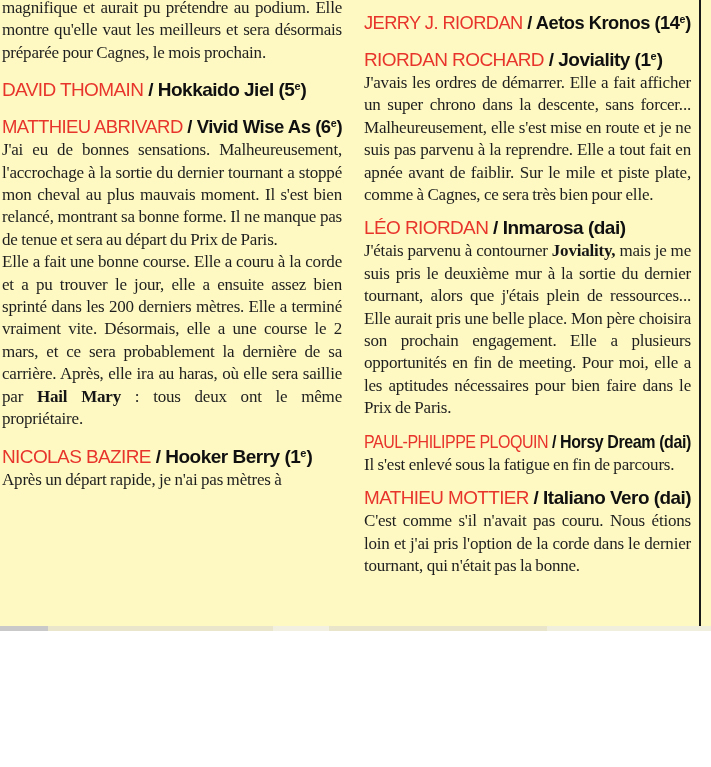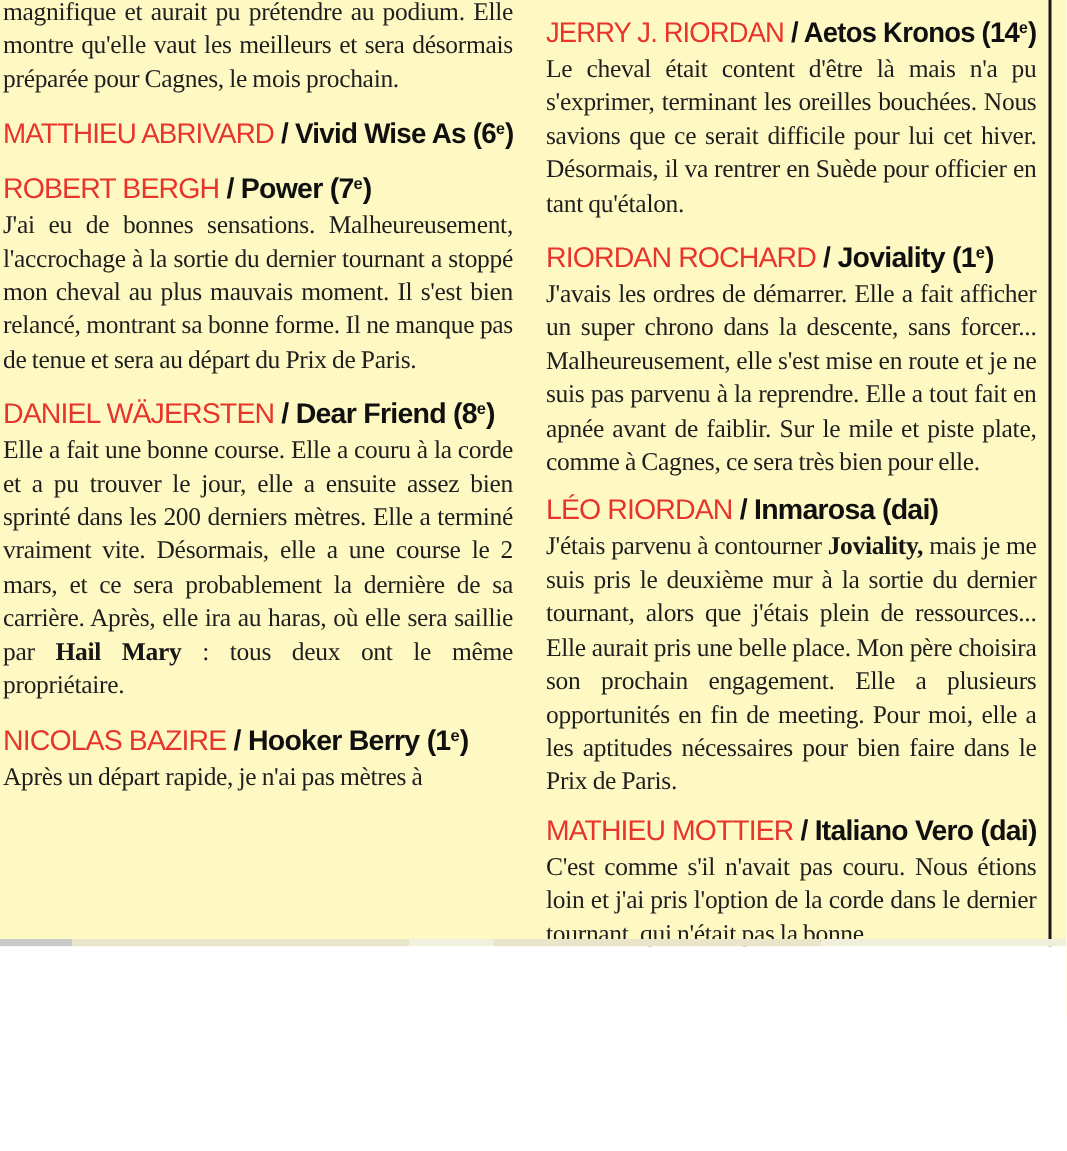--- a/index.html
+++ b/index.html
@@ -64,58 +64,56 @@
 </head>
 <body>
 
 <div class="page">
 
   <div class="column column-left">
     <section class="entry">
       <p class="entry-body"><span class="seg-text">magnifique et aurait pu prétendre au podium. Elle montre qu'elle vaut les meilleurs et sera désormais préparée pour Cagnes, le mois prochain.</span></p>
     </section>
     <section class="entry">
+      <h3 class="heading"><span class="seg-driver">DAVID THOMAIN</span><span class="seg-horse"> / Hokkaido Jiel (5</span><span class="seg-sup">e</span><span class="seg-horse">)</span></h3>
     </section>
     <section class="entry">
       <h3 class="heading" style="transform: scaleX(0.9742);"><span class="seg-driver">MATTHIEU ABRIVARD</span><span class="seg-horse"> / Vivid Wise As (6</span><span class="seg-sup">e</span><span class="seg-horse">)</span></h3>
     </section>
     <section class="entry">
-      <h3 class="heading"><span class="seg-driver">ROBERT BERGH</span><span class="seg-horse"> / Power (7</span><span class="seg-sup">e</span><span class="seg-horse">)</span></h3>
       <p class="entry-body"><span class="seg-text">J'ai eu de bonnes sensations. Malheureusement, l'accrochage à la sortie du dernier tournant a stoppé mon cheval au plus mauvais moment. Il s'est bien relancé, montrant sa bonne forme. Il ne manque pas de tenue et sera au départ du Prix de Paris.</span></p>
     </section>
     <section class="entry">
-      <h3 class="heading"><span class="seg-driver">DANIEL WÄJERSTEN</span><span class="seg-horse"> / Dear Friend (8</span><span class="seg-sup">e</span><span class="seg-horse">)</span></h3>
       <p class="entry-body"><span class="seg-text">Elle a fait une bonne course. Elle a couru à la corde et a pu trouver le jour, elle a ensuite assez bien sprinté dans les 200 derniers mètres. Elle a terminé vraiment vite. Désormais, elle a une course le 2 mars, et ce sera probablement la dernière de sa carrière. Après, elle ira au haras, où elle sera saillie par </span><span class="seg-bold">Hail Mary</span><span class="seg-text"> : tous deux ont le même propriétaire.</span></p>
     </section>
     <section class="entry">
       <h3 class="heading"><span class="seg-driver">NICOLAS BAZIRE</span><span class="seg-horse"> / Hooker Berry (1</span><span class="seg-sup">e</span><span class="seg-horse">)</span></h3>
       <p class="entry-body"><span class="seg-text">Après un départ rapide, je n'ai pas mètres à</span></p>
     </section>
   </div>
 
   <div class="column column-right">
     <section class="entry">
       <h3 class="heading" style="transform: scaleX(0.9618);"><span class="seg-driver">JERRY J. RIORDAN</span><span class="seg-horse"> / Aetos Kronos (14</span><span class="seg-sup">e</span><span class="seg-horse">)</span></h3>
-      <p class="entry-body"><span class="seg-text">Le cheval était content d'être là mais n'a pu s'exprimer, terminant les oreilles bouchées. Nous savions que ce serait difficile pour lui cet hiver. Désormais, il va rentrer en Suède pour officier en tant qu'étalon.</span></p>
     </section>
     <section class="entry">
       <h3 class="heading"><span class="seg-driver">RIORDAN ROCHARD</span><span class="seg-horse"> / Joviality (1</span><span class="seg-sup">e</span><span class="seg-horse">)</span></h3>
       <p class="entry-body"><span class="seg-text">J'avais les ordres de démarrer. Elle a fait afficher un super chrono dans la descente, sans forcer... Malheureusement, elle s'est mise en route et je ne suis pas parvenu à la reprendre. Elle a tout fait en apnée avant de faiblir. Sur le mile et piste plate, comme à Cagnes, ce sera très bien pour elle.</span></p>
     </section>
     <section class="entry">
       <h3 class="heading"><span class="seg-driver">LÉO RIORDAN</span><span class="seg-horse"> / Inmarosa (dai)</span></h3>
       <p class="entry-body"><span class="seg-text">J'étais parvenu à contourner </span><span class="seg-bold">Joviality,</span><span class="seg-text"> mais je me suis pris le deuxième mur à la sortie du dernier tournant, alors que j'étais plein de ressources... Elle aurait pris une belle place. Mon père choisira son prochain engagement. Elle a plusieurs opportunités en fin de meeting. Pour moi, elle a les aptitudes nécessaires pour bien faire dans le Prix de Paris.</span></p>
     </section>
     <section class="entry">
+      <h3 class="heading" style="transform: scaleX(0.8428);"><span class="seg-driver">PAUL-PHILIPPE PLOQUIN</span><span class="seg-horse"> / Horsy Dream (dai)</span></h3>
+      <p class="entry-body"><span class="seg-text">Il s'est enlevé sous la fatigue en fin de parcours.</span></p>
+    </section>
+    <section class="entry">
       <h3 class="heading" style="transform: scaleX(0.9939);"><span class="seg-driver">MATHIEU MOTTIER</span><span class="seg-horse"> / Italiano Vero (dai)</span></h3>
       <p class="entry-body"><span class="seg-text">C'est comme s'il n'avait pas couru. Nous étions loin et j'ai pris l'option de la corde dans le dernier tournant, qui n'était pas la bonne.</span></p>
-    </section>
-    <section class="entry">
-      <h3 class="heading" style="transform: scaleX(0.8428);"><span class="seg-driver">PAUL-PHILIPPE PLOQUIN</span><span class="seg-horse"> / Horsy Dream (dai)</span></h3>
-      <p class="entry-body"><span class="seg-text">Il s'est enlevé sous la fatigue en fin de parcours.</span></p>
     </section>
   </div>
 
   <div class="page-rule"></div>
 
   <div class="bottom-strip">
     <span class="strip-seg strip-s1"></span>
     <span class="strip-seg strip-s2"></span>
     <span class="strip-seg strip-s3"></span>
     <span class="strip-seg strip-s4"></span>

